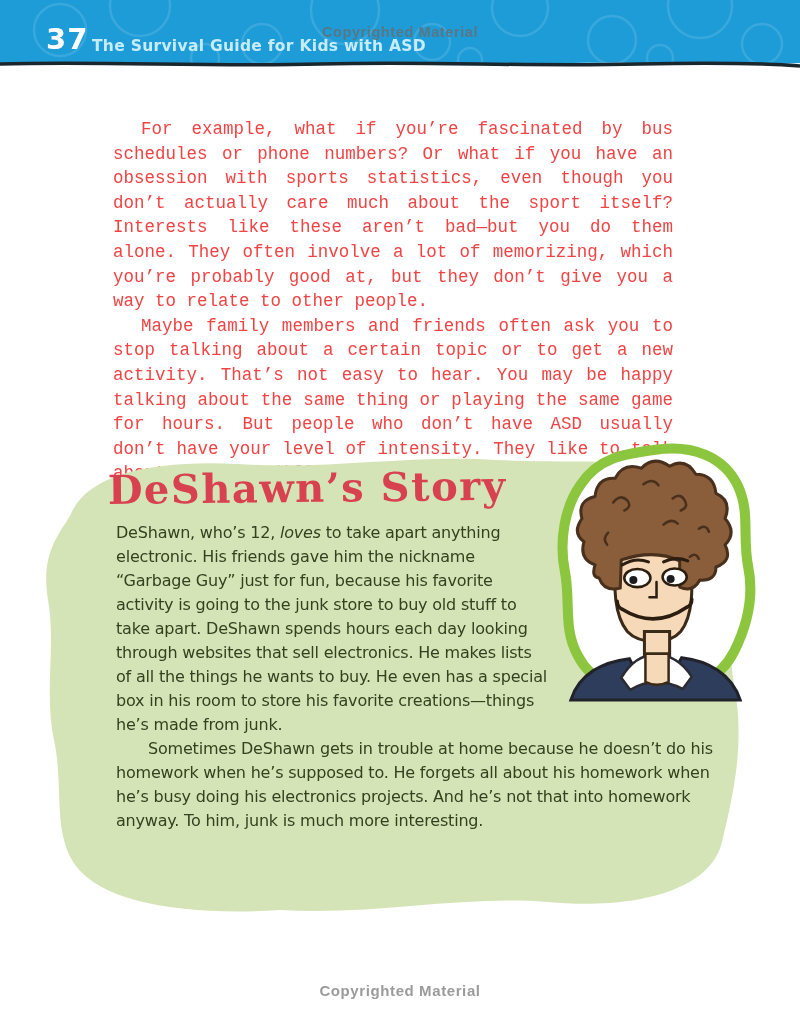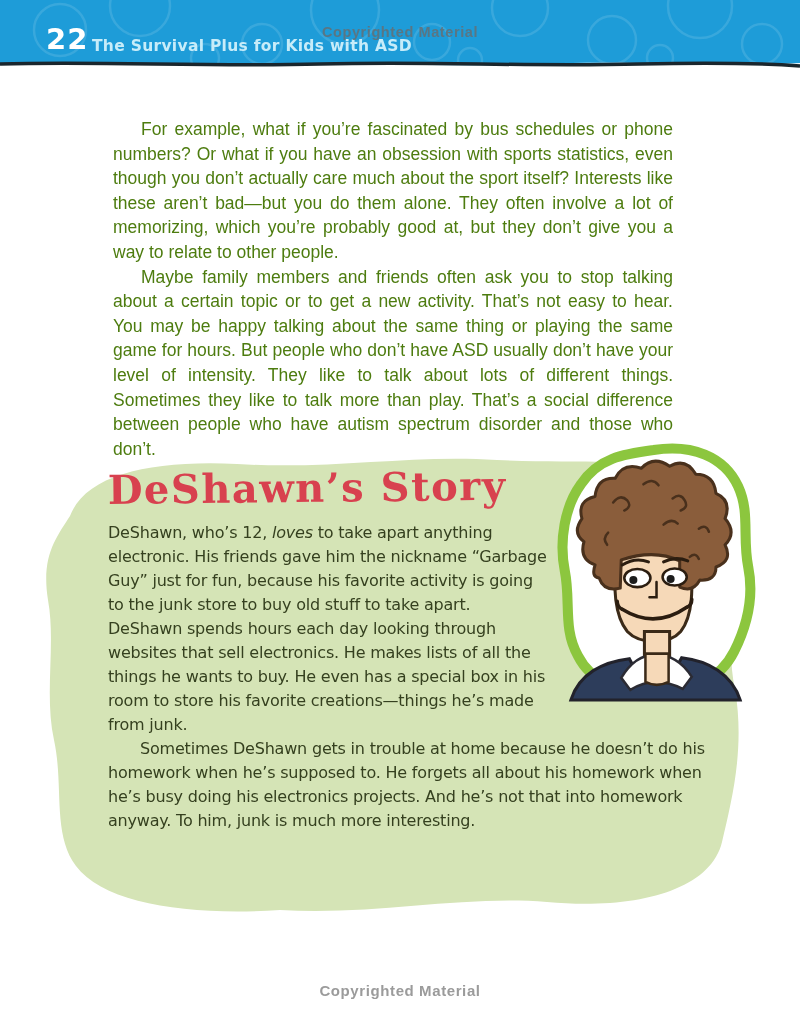--- a/index.html
+++ b/index.html
@@ -23,37 +23,37 @@
   }
   .wm-top {
     position:absolute; left:0; top:24px; width:800px; text-align:center;
     color:rgba(102,110,114,0.82); font-weight:bold; font-size:14.5px;
     letter-spacing:0.6px;
   }
 
   
   .body-copy {
     position:absolute; top:117px; left:113px; width:560px;
-    font-family:Liberation Sans, sans-serif; font-size:17.5px; line-height:24.6px;
-    color:#4d7c0f; text-align:justify;
+    font-family:Liberation Mono, monospace; font-size:17.5px; line-height:24.6px;
+    color:#ef4444; text-align:justify;
   }
   .body-copy p { margin:0; text-indent:28px; }
 
   
   .story { position:absolute; top:444px; left:32px; width:728px; height:492px; }
   .story-bg { position:absolute; top:0; left:0; }
   .story-content { position:absolute; top:22px; left:76px; width:612px; }
   .story-title {
     margin:0 0 8px 0; font-family:"DejaVu Serif", serif; font-weight:bold;
     font-size:40px; color:#d8414f; letter-spacing:1.5px;
     transform:rotate(-0.6deg); transform-origin:left bottom;
   }
   .story-body {
     font-family:"DejaVu Sans", sans-serif; font-size:16px; line-height:24px;
-    color:#35401f; letter-spacing:-0.2px;
+    color:#35401f; letter-spacing:-0.2px;margin-left:8px;
   }
   .story-body p { margin:0; }
   .story-body p.indent { text-indent:2em; }
   .img-spacer { float:right; width:172px; height:176px; }
   .boy { position:absolute; top:-4px; left:518px; width:208px; height:262px; }
 
   
   .wm-bottom {
     position:absolute; top:982px; left:0; width:800px; text-align:center;
     color:#9b9b9b; font-weight:bold; font-size:15px; letter-spacing:0.6px;
@@ -76,22 +76,22 @@
           <circle cx="520" cy="8" r="28"></circle>
         <circle cx="612" cy="40" r="24"></circle>
           <circle cx="700" cy="6" r="32"></circle>
         <circle cx="762" cy="44" r="20"></circle>
           <circle cx="205" cy="58" r="14"></circle>
         <circle cx="470" cy="60" r="12"></circle>
           <circle cx="660" cy="58" r="13"></circle>
       </g>
       <path d="M0,64 C100,61 210,67 320,64 C440,61 520,67 640,64 C720,62 772,64 800,66" stroke="#1a262d" stroke-width="3.5" fill="none"></path>
     </svg>
-    <div class="page-num">22</div>
-    <div class="book-title">The Survival Plus for Kids with ASD</div>
+    <div class="page-num">37</div>
+    <div class="book-title">The Survival Guide for Kids with ASD</div>
     <div class="wm-top">Copyrighted Material</div>
   </div>
 
   <div class="body-copy">
     <p>For example, what if you’re fascinated by bus schedules or phone numbers? Or what if you have an obsession with sports statistics, even though you don’t actually care much about the sport itself? Interests like these aren’t bad—but you do them alone. They often involve a lot of memorizing, which you’re probably good at, but they don’t give you a way to relate to other people.</p>
     <p>Maybe family members and friends often ask you to stop talking about a certain topic or to get a new activity. That’s not easy to hear. You may be happy talking about the same thing or playing the same game for hours. But people who don’t have ASD usually don’t have your level of intensity. They like to talk about lots of different things. Sometimes they like to talk more than play. That’s a social difference between people who have autism spectrum disorder and those who don’t.</p>
   </div>
 
   <div class="story">
     <svg class="story-bg" width="728" height="492" viewBox="0 0 728 492">

